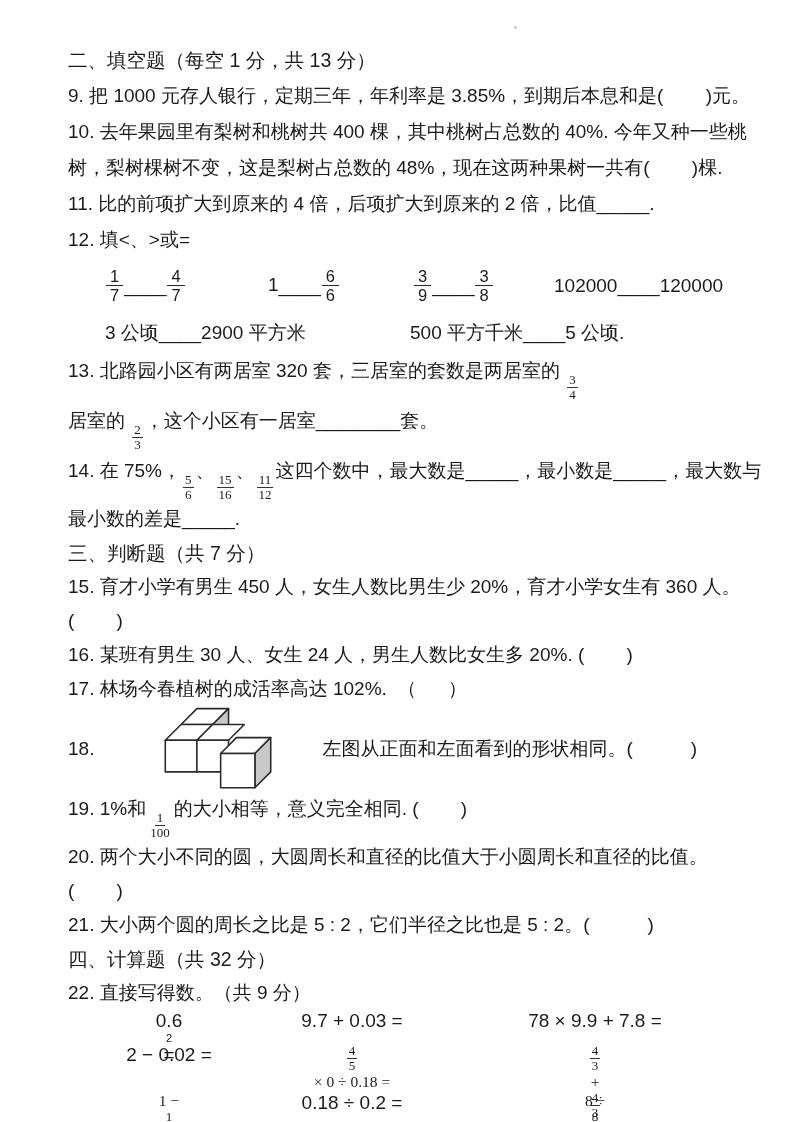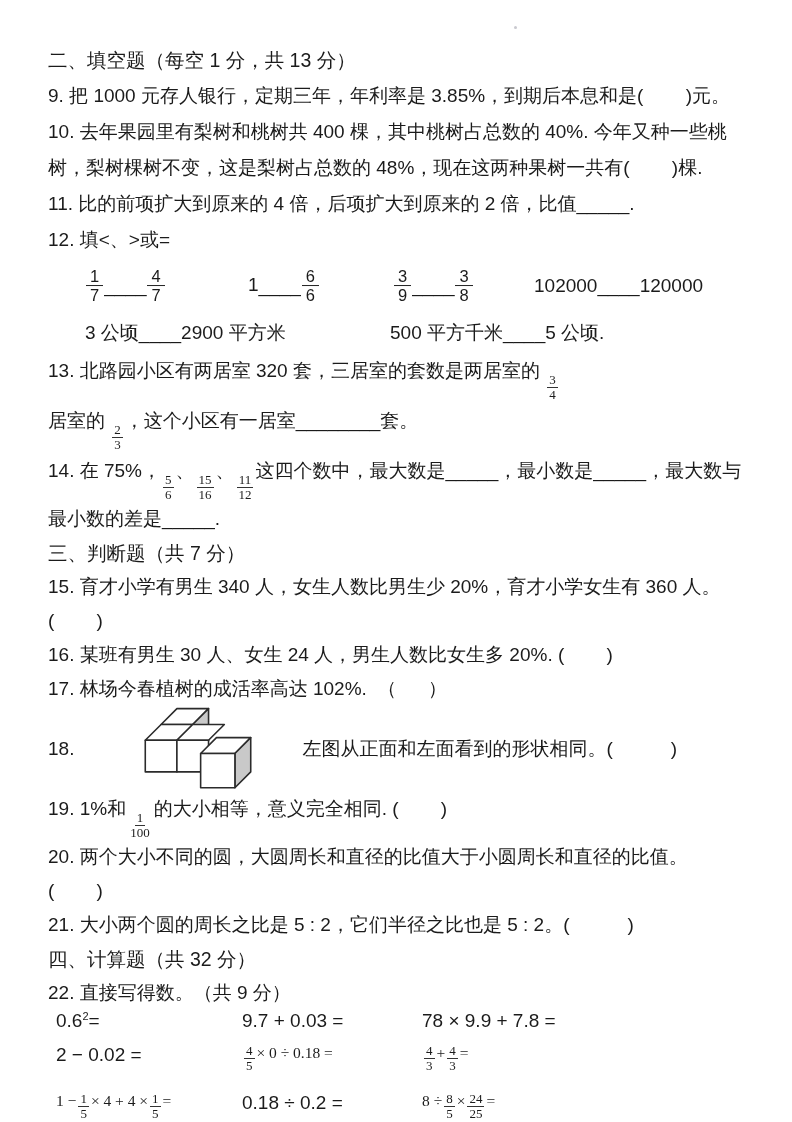--- a/index.html
+++ b/index.html
@@ -3,21 +3,21 @@
 <meta charset="utf-8">
 <style>
   *{margin:0;padding:0;box-sizing:border-box;}
   html,body{width:792px;height:1122px;}
   body{
     background:#ffffff;
     font-family:"Liberation Sans","DejaVu Sans",sans-serif;
     color:#1b1b1b;
     overflow:hidden;
   }
-  .page{position:relative;width:792px;height:1122px;padding:42px 44px 0 48px;}
+  .page{position:relative;width:792px;height:1122px;padding:42px 44px 0 68px;}
   .t{font-size:19px;line-height:36px;white-space:nowrap;}
   .lh34{line-height:34px;}
   .lh38{line-height:38px;}
   .sect-title{font-size:19.5px;}
   
   .frac{display:inline-flex;flex-direction:column;align-items:center;
         font-size:16.5px;line-height:1.12;vertical-align:middle;margin:0 1px;}
   .frac .fn{border-bottom:1.6px solid #222;padding:0 4px;}
   .frac .fd{padding:0 4px;}
   
@@ -31,21 +31,21 @@
   .q12row .pos{position:absolute;top:50%;transform:translateY(-50%);
                white-space:nowrap;font-size:19px;}
   .q12units{position:relative;height:38px;}
   .q12units .pos{position:absolute;top:0;line-height:38px;font-size:19px;white-space:nowrap;}
   .q18row{display:flex;align-items:center;height:82px;margin:2px 0 0 0;gap:40px;}
   .q18row .no{font-size:19px;}
   .q18row svg{margin:0 6px 0 26px;flex:0 0 auto;}
   .q18row .txt{font-size:19px;white-space:nowrap;}
   .calcgrid{display:grid;grid-template-columns:186px 180px 1fr;
             grid-template-rows:34px 48px 48px;padding-left:8px;}
-  .cell{display:flex;align-items:flex-start;font-size:19px;white-space:nowrap;}
+  .cell{display:flex;align-items:center;font-size:19px;white-space:nowrap;flex-direction:column;}
   .mexpr{font-family:"Liberation Serif","DejaVu Serif",serif;font-size:15.5px;}
   .mexpr .sfrac{vertical-align:-8px;}
   sup.sq{font-size:11px;vertical-align:7px;}
   .stray{position:absolute;left:514px;top:26px;width:3px;height:3px;
          background:#c9c9cf;border-radius:50%;}
 </style>
 </head>
 <body>
 
 <div class="page">
@@ -114,21 +114,21 @@
         <span class="fn">15</span>
         <span class="fd">16</span>
       </span><span>、</span><span class="sfrac">
         <span class="fn">11</span>
         <span class="fd">12</span>
       </span><span>这四个数中，最大数是_____，最小数是_____，最大数与</span>
   </div>
   <div class="t lh34">最小数的差是_____.</div>
 
   <div class="t lh34 sect-title">三、判断题（共 7 分）</div>
-  <div class="t lh34">15. 育才小学有男生 340 人，女生人数比男生少 20%，育才小学女生有 360 人。</div>
+  <div class="t lh34">15. 育才小学有男生 450 人，女生人数比男生少 20%，育才小学女生有 360 人。</div>
   <div class="t lh34">(&nbsp;&nbsp;&nbsp;&nbsp;&nbsp;&nbsp;&nbsp;&nbsp;)</div>
   <div class="t lh34">16. 某班有男生 30 人、女生 24 人，男生人数比女生多 20%. (&nbsp;&nbsp;&nbsp;&nbsp;&nbsp;&nbsp;&nbsp;&nbsp;)</div>
   <div class="t lh34">17. 林场今春植树的成活率高达 102%.&nbsp;&nbsp;（&nbsp;&nbsp;&nbsp;&nbsp;&nbsp;&nbsp;）</div>
 
   <div class="q18row">
     <span class="no">18.</span>
     <svg width="116" height="87" viewBox="0 0 88 66">
       <g fill="#ffffff" stroke="#2b2b2b" stroke-width="1.2" stroke-linejoin="round">
         <polygon points="16,14 28,2 52,2 40,14"></polygon>
         <polygon points="40,14 52,2 52,26 40,38" fill="#c9c9c9"></polygon>

